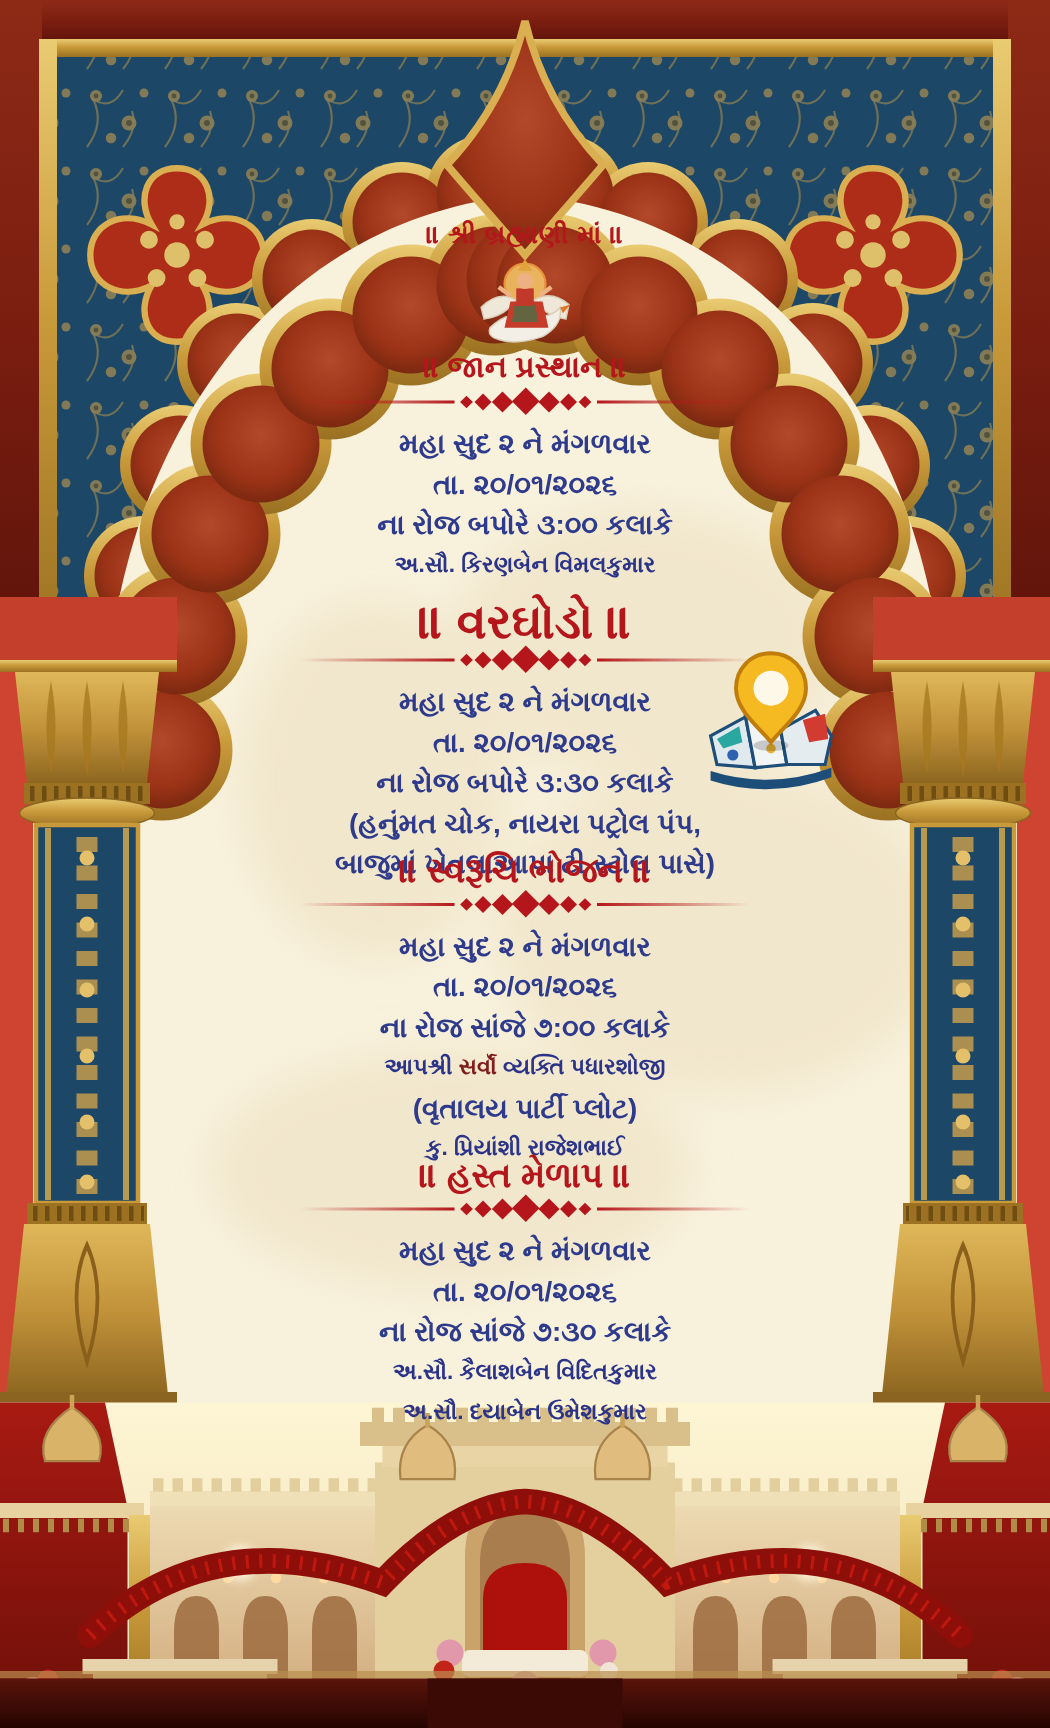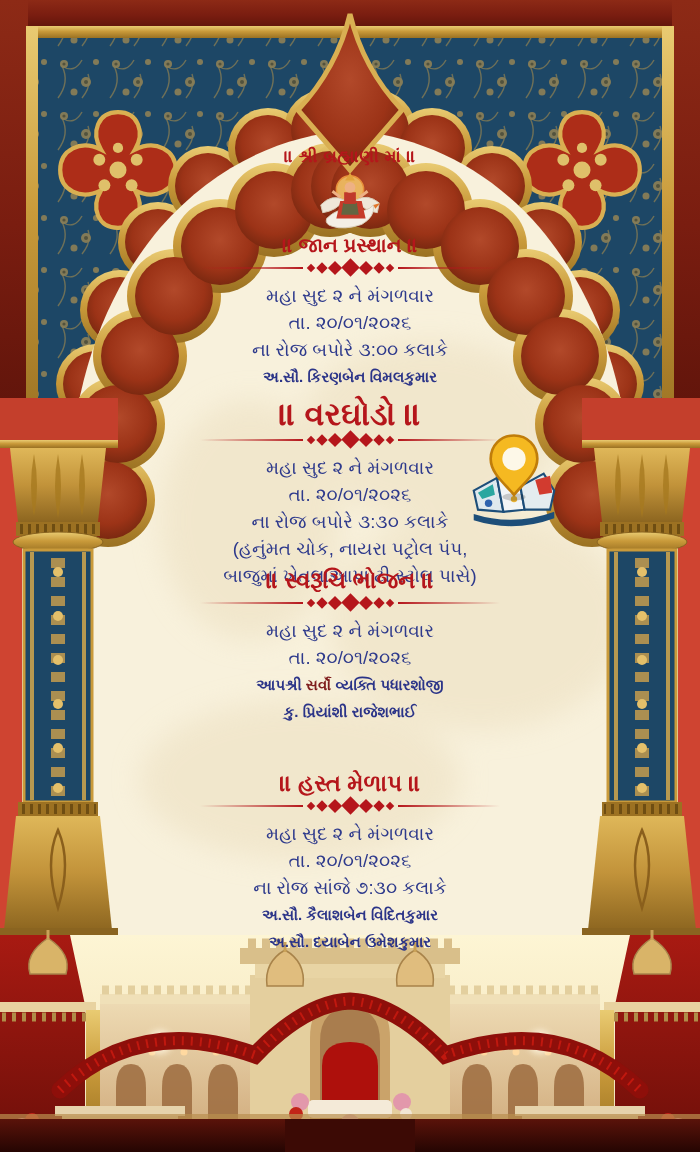--- a/index.html
+++ b/index.html
@@ -24,21 +24,21 @@
   .sec3 .sec-title,.sec4 .sec-title{font-size:23px}
 
   .divider{display:flex;align-items:center;justify-content:center;width:300px;margin:3px auto 7px;height:15px}
   .dline{flex:1;height:2px}
   .dline.l{background:linear-gradient(90deg,rgba(181,22,27,0),#b5161b)}
   .dline.r{background:linear-gradient(270deg,rgba(181,22,27,0),#b5161b)}
   .dias{display:flex;align-items:center;margin:0 5px;gap:4px}
   .d{display:block;background:#b5161b;transform:rotate(45deg)}
   .d1{width:6px;height:6px}.d2{width:8px;height:8px}.d3{width:10px;height:10px}.d4{width:13px;height:13px}
 
-  .line{color:#2e3a8c;font-size:18.5px;line-height:27px;font-weight:400}
+  .line{color:#2e3a8c;font-size:18.5px;line-height:27px;font-weight:700}
   .name{color:#2b3488;font-size:15px;line-height:27px;font-weight:800}
   .hl{color:#7f1d1d;font-weight:800}
 
   .map-icon{position:absolute;left:461px;top:427px;width:106px;height:106px;z-index:2}
 </style>
 </head>
 <body>
 
 <svg class="bg" width="700" height="1152" viewBox="0 0 700 1152">
   <defs>
@@ -400,21 +400,23 @@
           <i class="d d3"></i>
           <i class="d d4"></i>
           <i class="d d3"></i>
           <i class="d d2"></i>
           <i class="d d1"></i>
         </span>
       <span class="dline r"></span>
     </div>
     <div class="line">મહા સુદ ૨ ને મંગળવાર</div>
     <div class="line">તા. ૨૦/૦૧/૨૦૨૬</div>
+    <div class="line">ના રોજ સાંજે ૭:૦૦ કલાકે</div>
     <div class="name"><span>આપશ્રી </span><span class="hl">સર્વૉ</span><span> વ્યક્તિ પધારશોજી</span></div>
+    <div class="line">(વૃતાલય પાર્ટી પ્લોટ)</div>
     <div class="name">કુ. પ્રિયાંશી રાજેશભાઈ</div>
   </div>
 
   <div class="section sec4">
     <div class="sec-title">॥ હસ્ત મેળાપ ॥</div>
     <div class="divider">
       <span class="dline l"></span>
       <span class="dias">
           <i class="d d1"></i>
           <i class="d d2"></i>

